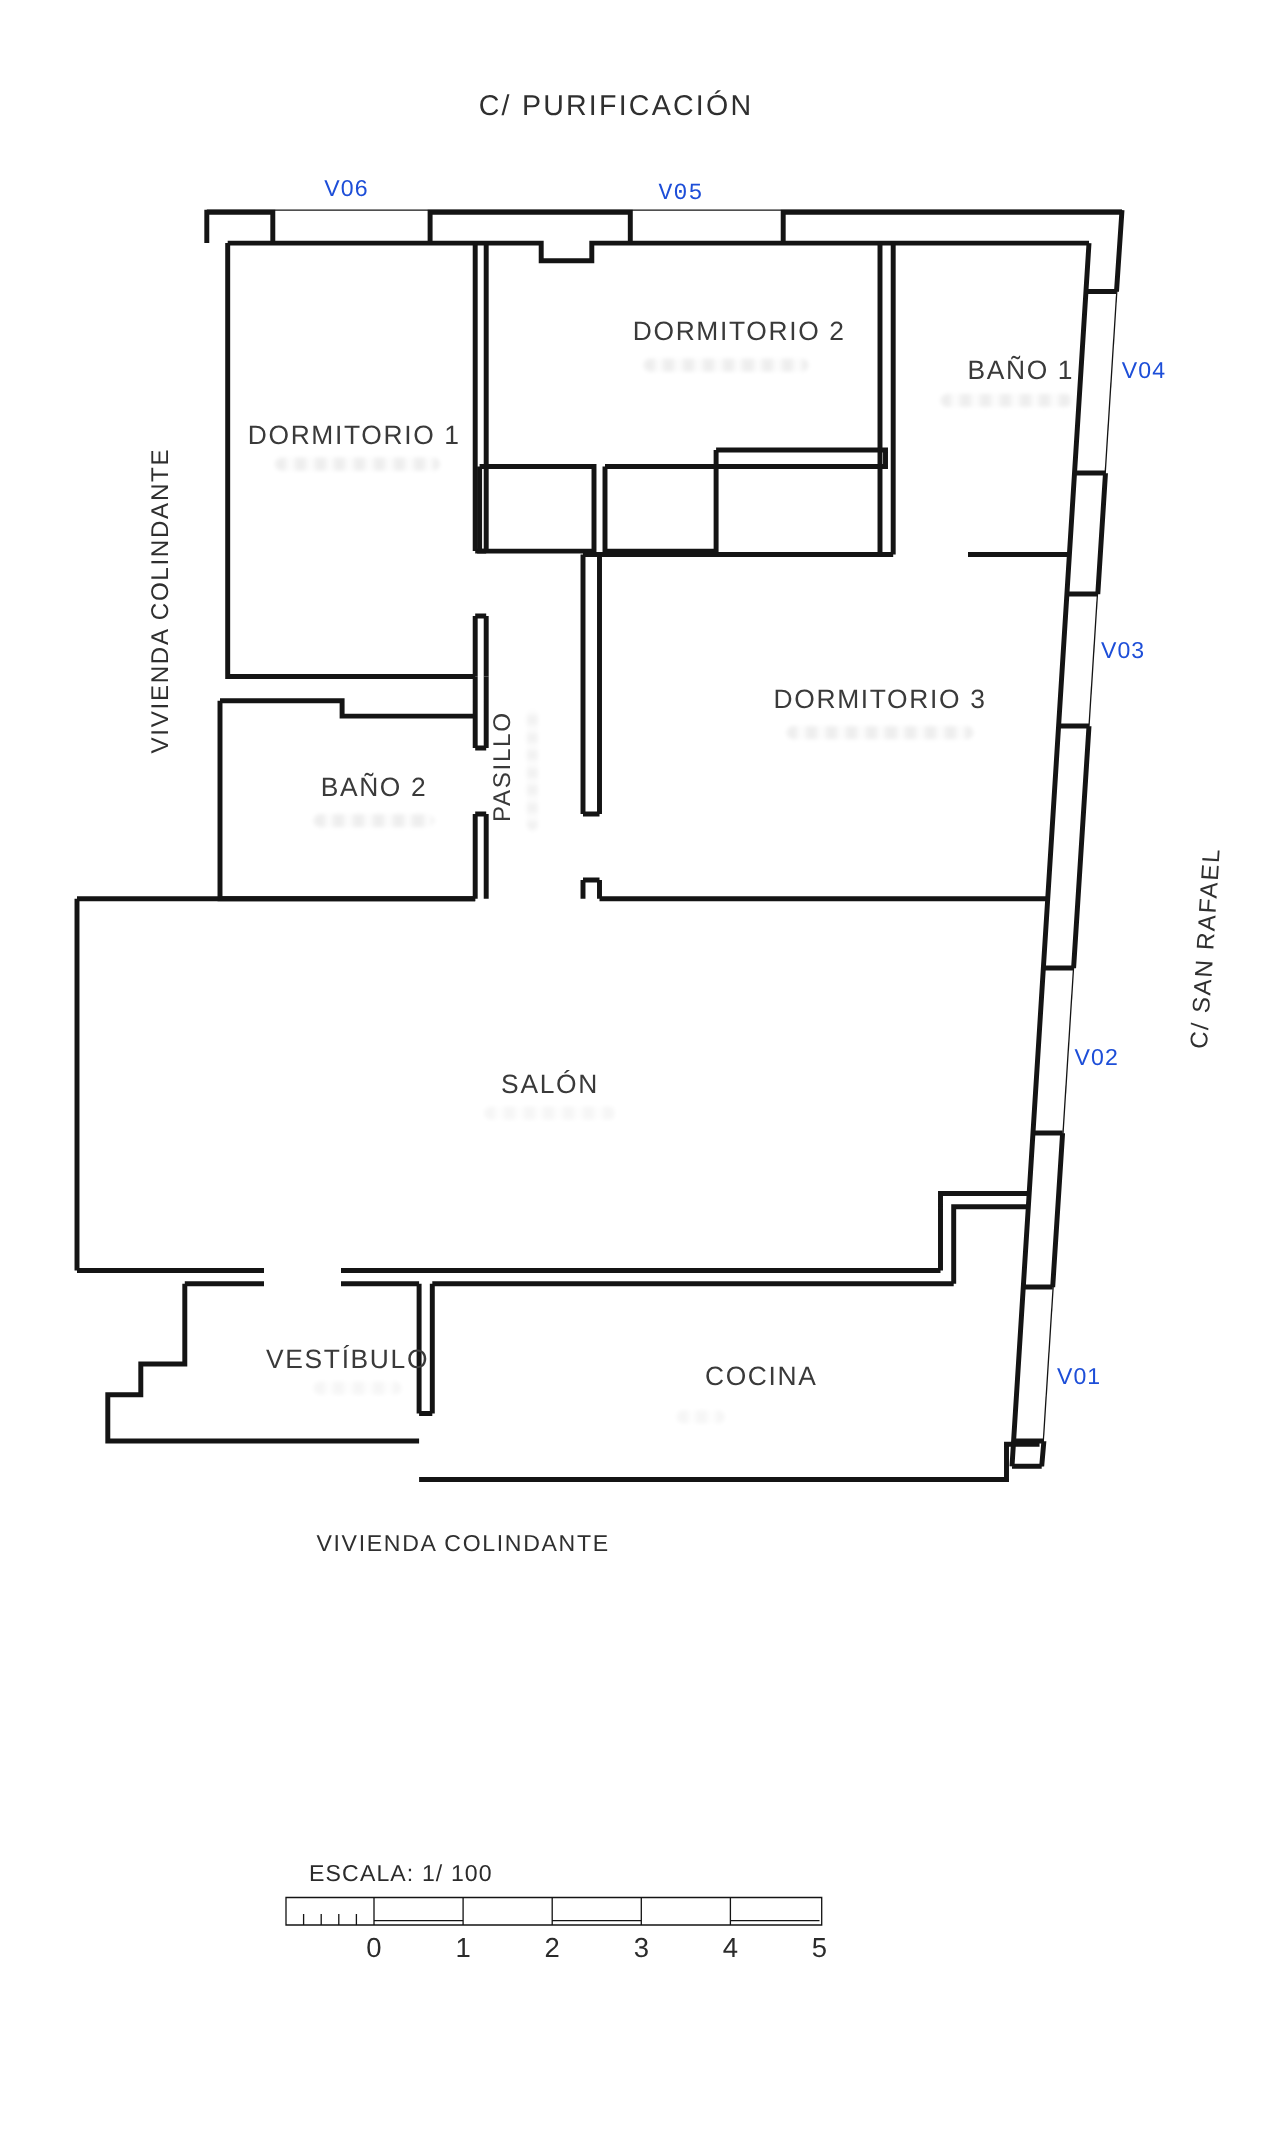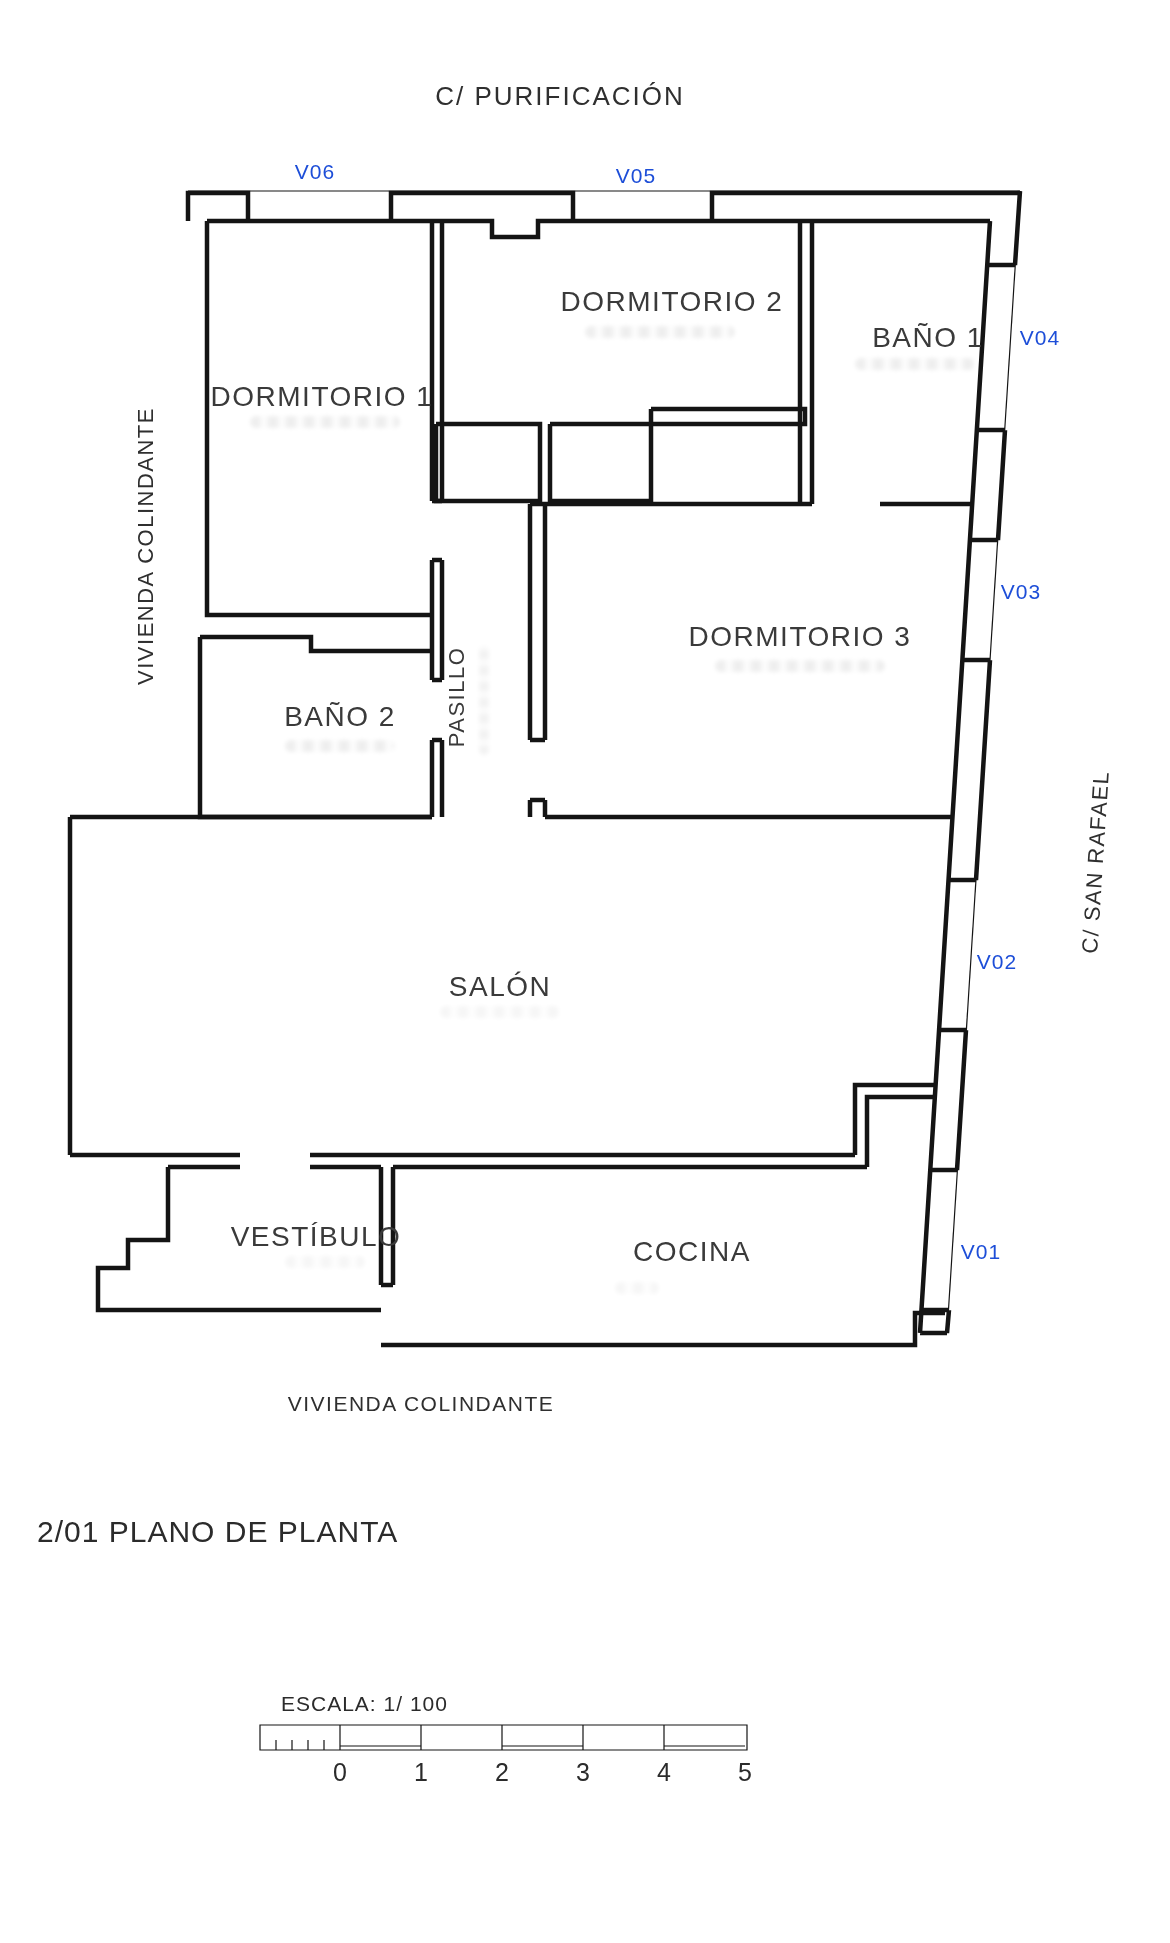--- a/index.html
+++ b/index.html
@@ -3,21 +3,21 @@
 <meta charset="utf-8">
 <style>
   html,body{margin:0;padding:0;background:#ffffff;}
   .canvas{
     position:relative;width:1170px;height:1943px;background:#ffffff;overflow:hidden;
     font-family:"Liberation Sans",sans-serif;color:#333;
   }
   .plan-svg{position:absolute;left:0;top:0;}
   .lbl{
     position:absolute;white-space:nowrap;color:#3a3a3a;
-    letter-spacing:1.5px;font-size:28px;
+    letter-spacing:1.5px;font-size:24px;
     transform:translate(-50%,-50%);
   }
   .lbl.rot90{transform:translate(-50%,-50%) rotate(-90deg);}
   .lbl.rot86{transform:translate(-50%,-50%) rotate(-86.3deg);}
   .street{font-size:26px;letter-spacing:2px;color:#2f2f2f;}
   .win{font-size:21px;letter-spacing:1px;color:#1d4ed8;}
   .side{font-size:22px;letter-spacing:1.5px;color:#2f2f2f;}
   .bottomside{font-size:21px;letter-spacing:1.5px;color:#2f2f2f;}
   .title{
     position:absolute;left:37px;top:1515px;font-size:30px;letter-spacing:1px;color:#2b2b2b;
@@ -99,21 +99,21 @@
                M920 1333 H947"></path>
     </g>
   </svg>
 
   <div class="lbl street" style="left:560px;top:96px;">C/ PURIFICACIÓN</div>
   <div class="lbl side rot86" style="left:1096px;top:862px;">C/ SAN RAFAEL</div>
   <div class="lbl side rot90" style="left:146px;top:546px;">VIVIENDA COLINDANTE</div>
   <div class="lbl bottomside" style="left:421px;top:1404px;">VIVIENDA COLINDANTE</div>
 
   <div class="lbl win" style="left:315px;top:172px;">V06</div>
-  <div class="lbl win" style="left:636px;top:176px;">V05</div>
+  <div class="lbl win" style="left:619px;top:176px;font-family:Liberation Mono, monospace;">V05</div>
   <div class="lbl win" style="left:1040px;top:338px;">V04</div>
   <div class="lbl win" style="left:1021px;top:592px;">V03</div>
   <div class="lbl win" style="left:997px;top:962px;">V02</div>
   <div class="lbl win" style="left:981px;top:1252px;">V01</div>
 
   <div class="lbl" style="left:322px;top:397px;">DORMITORIO 1</div>
   <div class="lbl" style="left:672px;top:302px;">DORMITORIO 2</div>
   <div class="lbl" style="left:928px;top:338px;">BAÑO 1</div>
   <div class="lbl" style="left:800px;top:637px;">DORMITORIO 3</div>
   <div class="lbl" style="left:340px;top:717px;">BAÑO 2</div>
@@ -125,21 +125,20 @@
   <div class="smudge" style="left:325px;top:422px;width:150px;"></div>
   <div class="smudge" style="left:660px;top:332px;width:150px;"></div>
   <div class="smudge" style="left:915px;top:364px;width:120px;"></div>
   <div class="smudge" style="left:800px;top:666px;width:170px;"></div>
   <div class="smudge" style="left:340px;top:746px;width:110px;"></div>
   <div class="smudge" style="left:500px;top:1012px;width:120px;opacity:0.3;"></div>
   <div class="smudge" style="left:325px;top:1262px;width:80px;opacity:0.3;"></div>
   <div class="smudge" style="left:637px;top:1288px;width:44px;opacity:0.3;"></div>
   <div class="smudge-v" style="left:484px;top:700px;height:110px;"></div>
 
-  <div class="title">2/01 PLANO DE PLANTA</div>
 
   <div class="escala">ESCALA: 1/ 100</div>
   <div class="tick" style="left:340px;top:1772px;">0</div>
   <div class="tick" style="left:421px;top:1772px;">1</div>
   <div class="tick" style="left:502px;top:1772px;">2</div>
   <div class="tick" style="left:583px;top:1772px;">3</div>
   <div class="tick" style="left:664px;top:1772px;">4</div>
   <div class="tick" style="left:745px;top:1772px;">5</div>
 
 </div>

